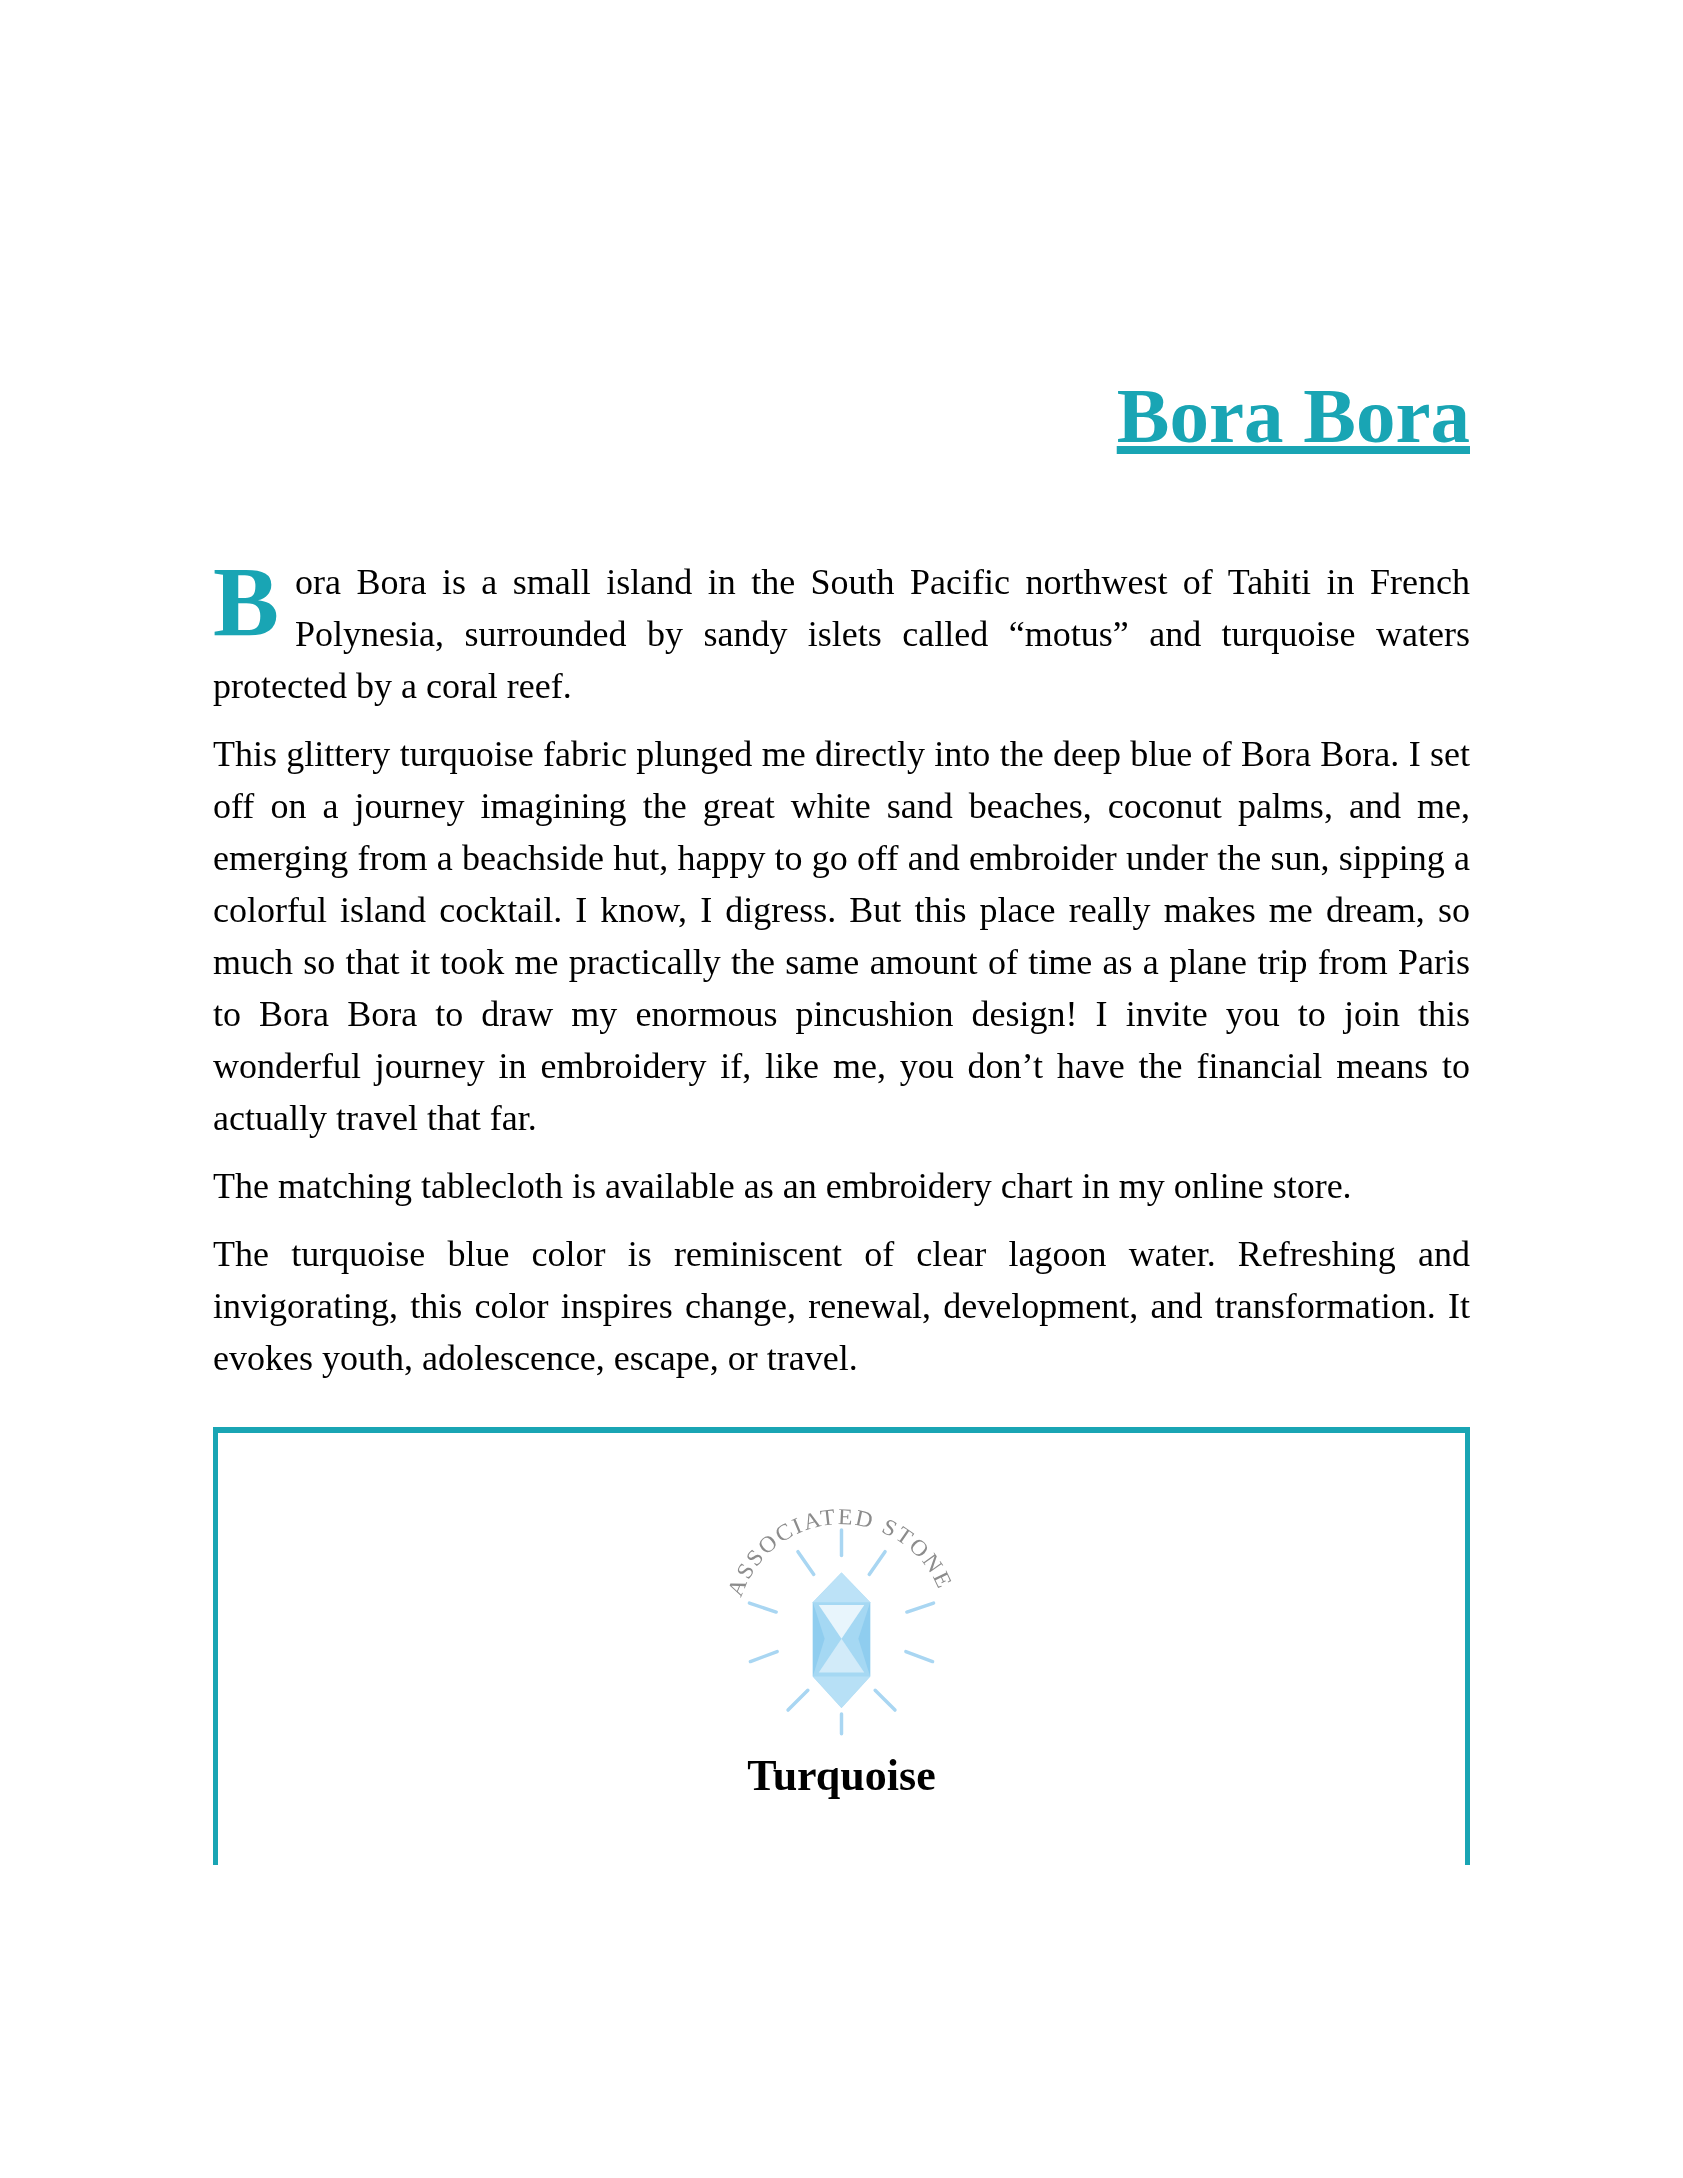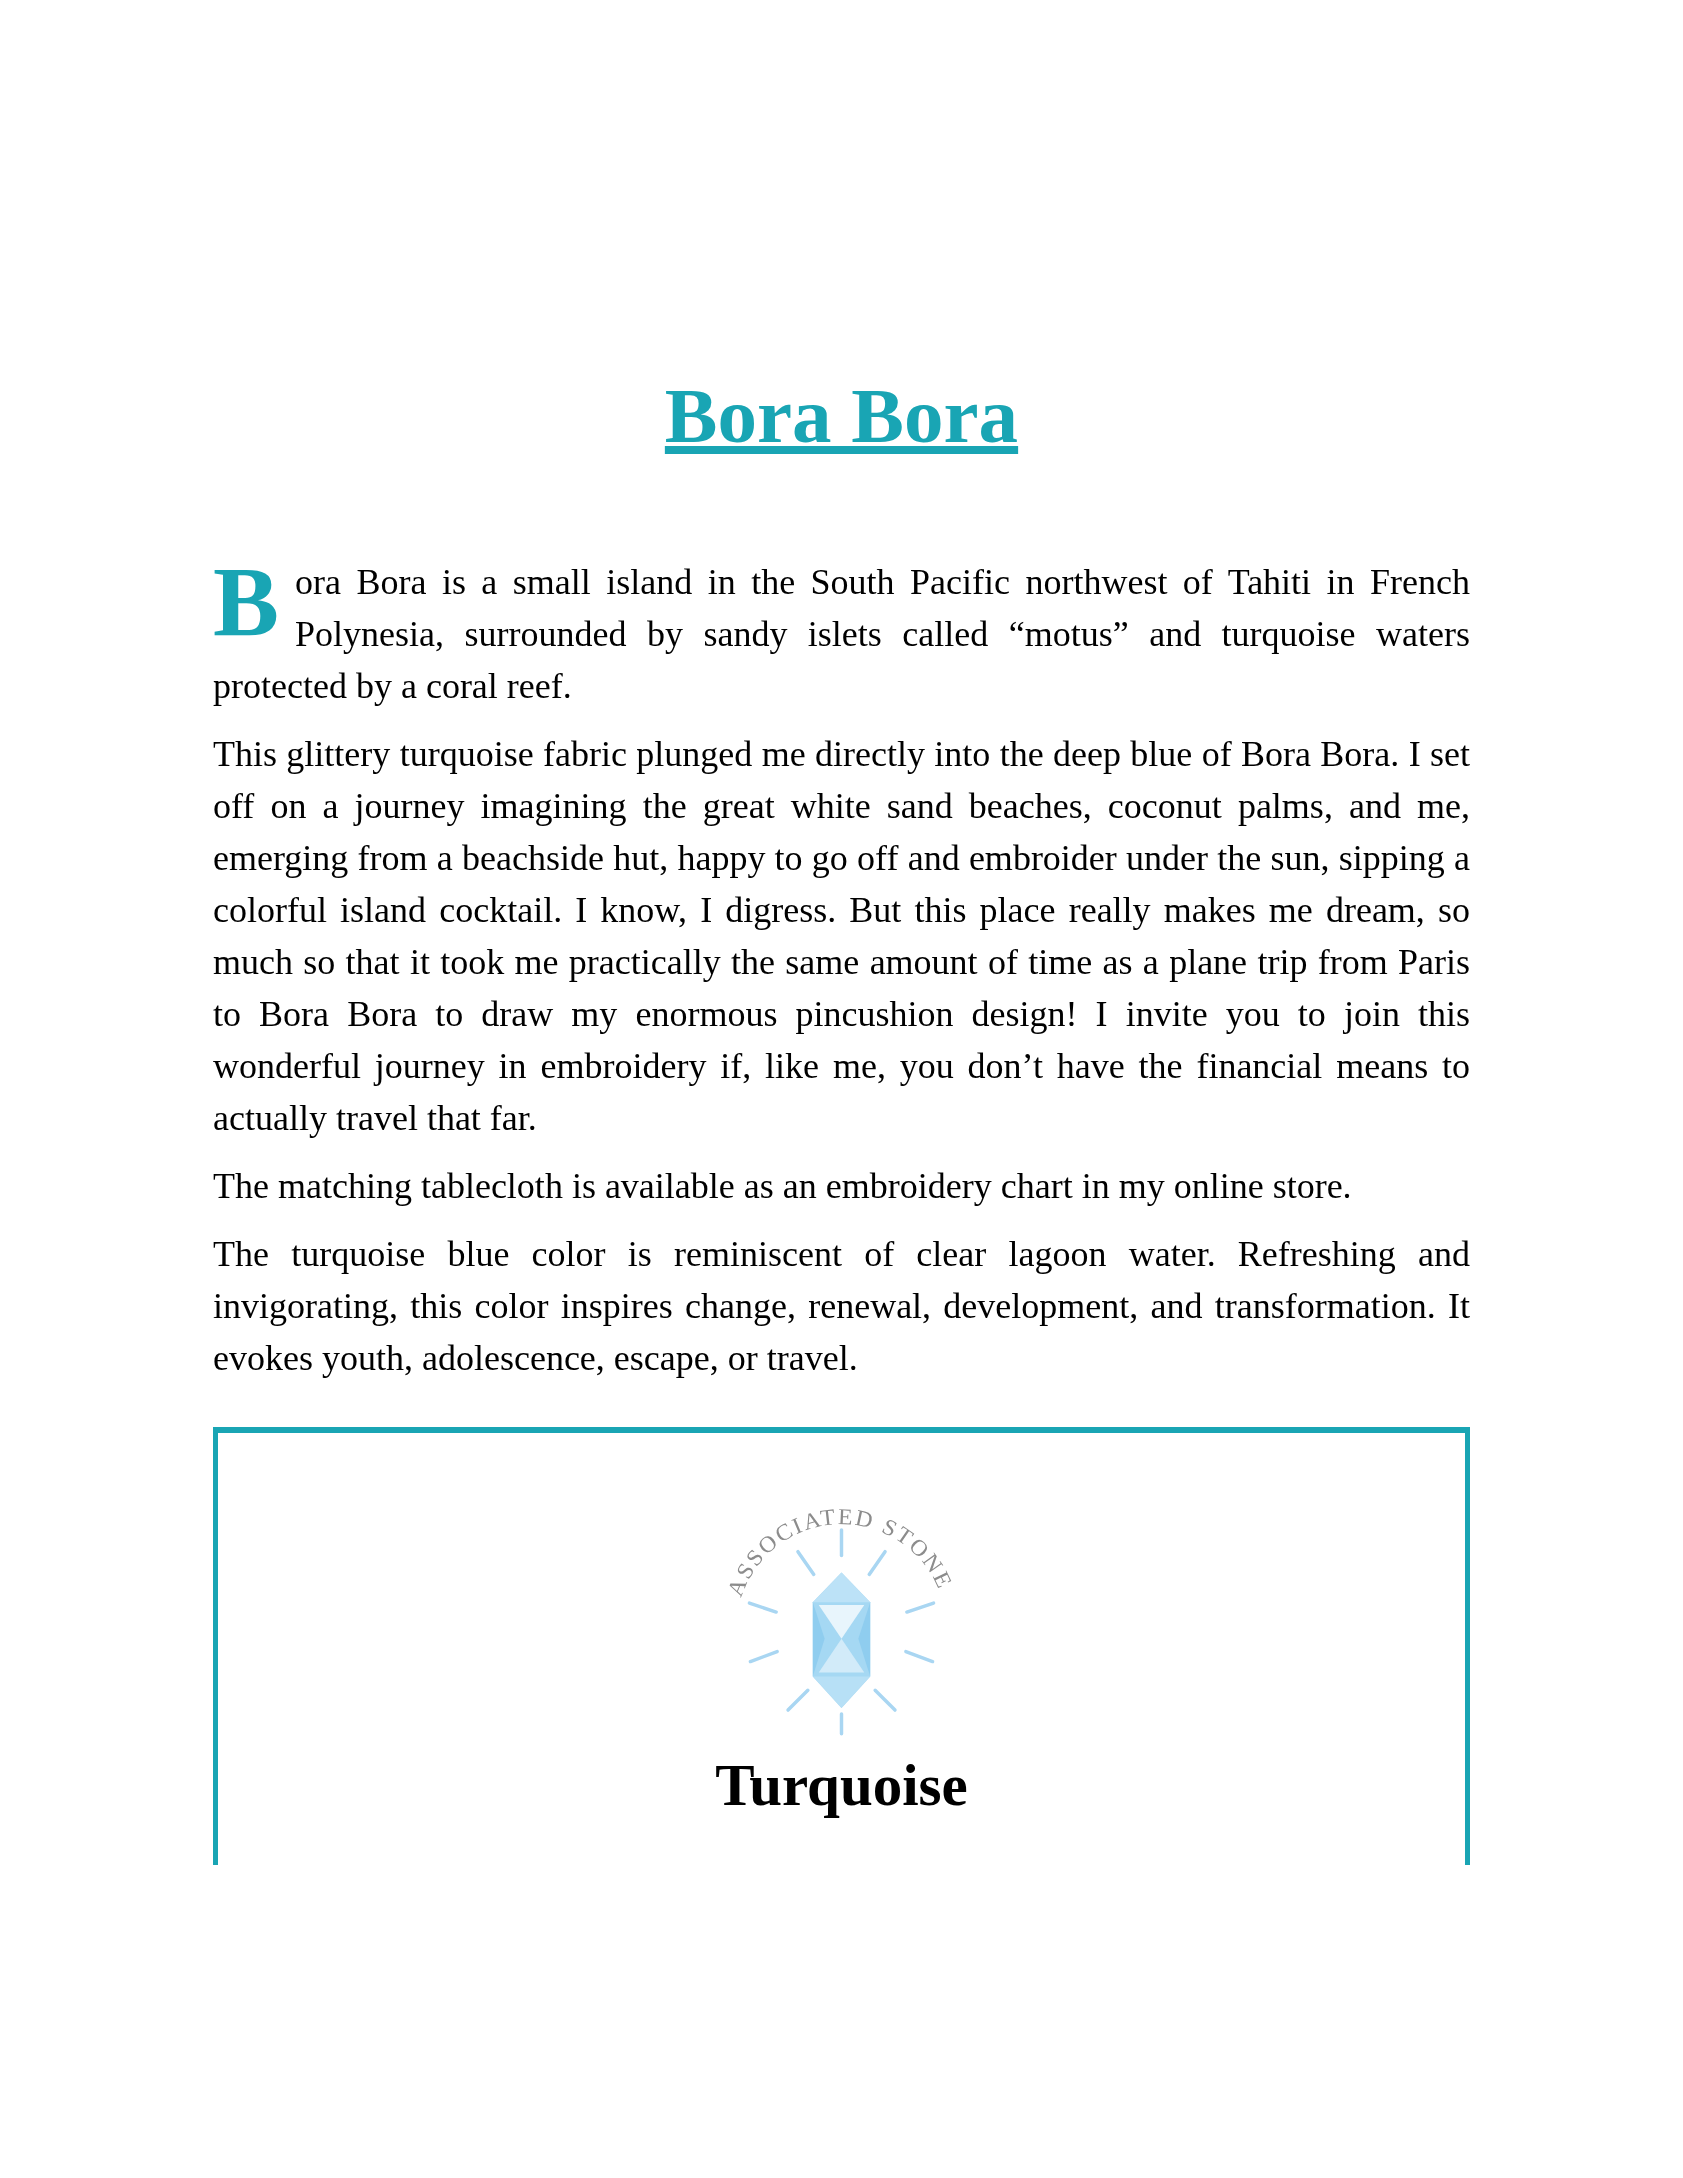--- a/index.html
+++ b/index.html
@@ -3,21 +3,21 @@
 <meta charset="utf-8">
 <style>
   html,body{margin:0;padding:0;background:#ffffff;}
   .page{
     width:1683px;height:2178px;background:#ffffff;position:relative;
     font-family:"Liberation Serif","DejaVu Serif",serif;color:#000000;
     overflow:hidden;
   }
   .content{width:1257px;margin:0 auto;}
   h1.title{
-    margin:0;padding-top:376px;text-align:center;
+    margin:0;padding-top:376px;text-align:right;
     font-size:79px;line-height:1;font-weight:bold;color:#19A5B4;
   }
   h1.title .title-underline{
     text-decoration:underline;
     text-decoration-thickness:8px;
     text-underline-offset:4px;
   }
   p.body{
     margin:0 0 16px 0;
     font-size:36px;line-height:52px;
@@ -37,21 +37,21 @@
     margin:43px auto 0 auto;
     border-top:6px solid #19A5B4;
     border-left:5px solid #19A5B4;
     border-right:5px solid #19A5B4;
     border-bottom:none;
     text-align:center;
   }
   .stone-logo{display:block;margin:65px auto 0 auto;}
   h2.stone-name{
     margin:14px 0 0 0;
-    font-size:59px;line-height:1.2;font-weight:bold;color:#000000;
+    font-size:44px;line-height:1.2;font-weight:bold;color:#000000;
   }
   .arc-text{
     font-family:"Liberation Serif","DejaVu Serif",serif;
     font-size:23px;letter-spacing:2px;fill:#8C8C8C;
   }
 </style>
 </head>
 <body>
 
 <div class="page">

